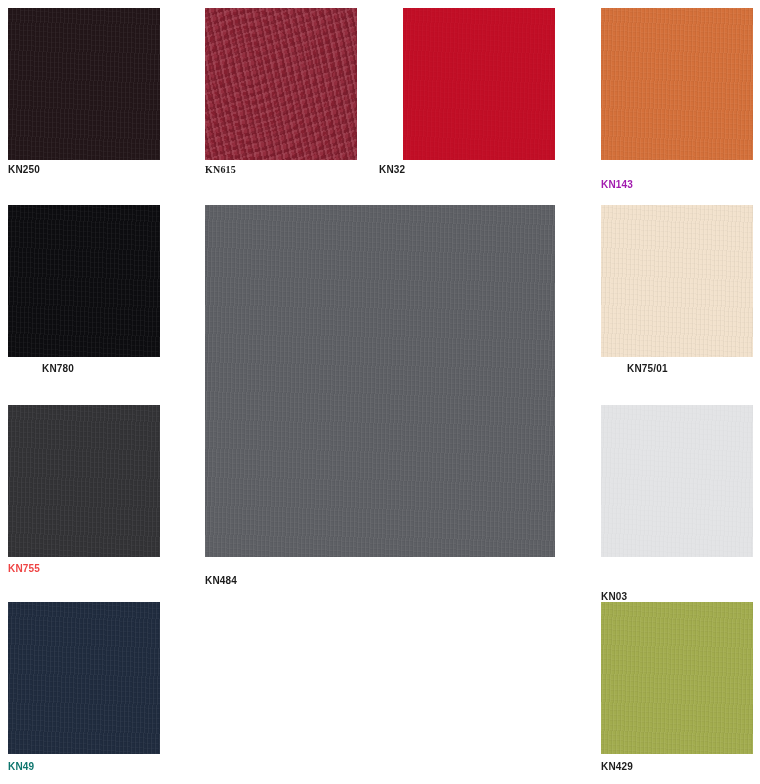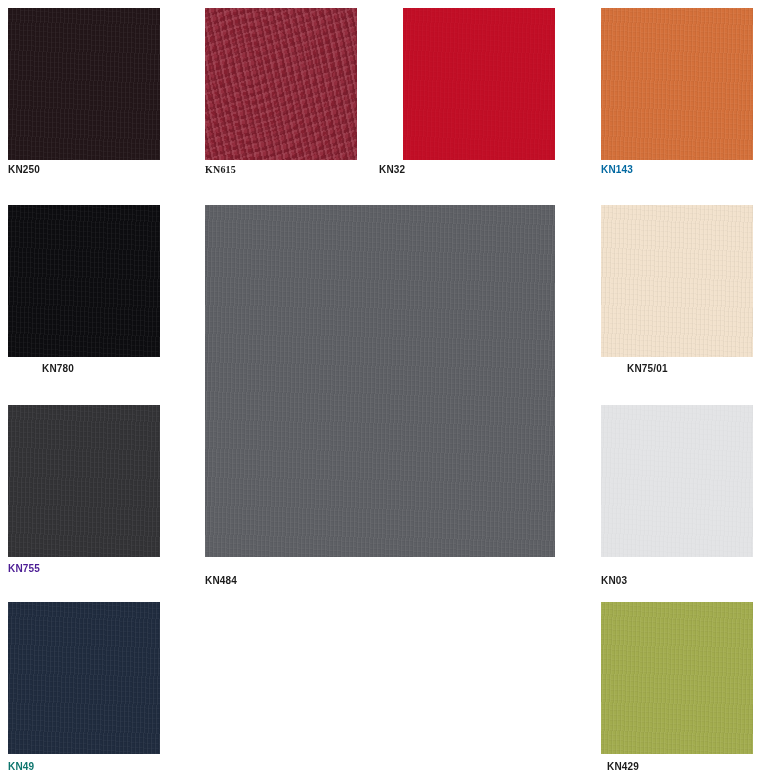--- a/index.html
+++ b/index.html
@@ -111,42 +111,42 @@
       <div class="swatch-chip grain-heavy" style="background-color: rgb(142, 34, 52);"></div>
     </div>
     <div class="swatch-label" style="left: 205px; top: 165px; color: rgb(28, 28, 28); font-family: Liberation Serif, serif;">KN615</div>
     <div class="swatch-cell" style="left: 403px; top: 8px; width: 152px; height: 152px;">
       <div class="swatch-chip grain-none" style="background-color: rgb(194, 14, 38);"></div>
     </div>
     <div class="swatch-label" style="left: 379px; top: 165px; color: rgb(28, 28, 28);">KN32</div>
     <div class="swatch-cell" style="left: 601px; top: 8px; width: 152px; height: 152px;">
       <div class="swatch-chip" style="background-color: rgb(212, 112, 58);"></div>
     </div>
-    <div class="swatch-label" style="left: 601px; top: 165px; color: #0369a1;">KN143</div>
+    <div class="swatch-label" style="left: 601px; top: 180px; color: #a21caf;">KN143</div>
     <div class="swatch-cell" style="left: 8px; top: 205px; width: 152px; height: 152px;">
       <div class="swatch-chip" style="background-color: rgb(13, 13, 16);"></div>
     </div>
     <div class="swatch-label" style="left: 8px; top: 364px; color: rgb(28, 28, 28); margin-left: 34px;">KN780</div>
     <div class="swatch-cell" style="left: 601px; top: 205px; width: 152px; height: 152px;">
       <div class="swatch-chip" style="background-color: rgb(242, 226, 205);"></div>
     </div>
     <div class="swatch-label" style="left: 601px; top: 364px; color: rgb(28, 28, 28); padding-left: 26px;">KN75/01</div>
     <div class="swatch-cell" style="left: 205px; top: 205px; width: 350px; height: 352px;">
       <div class="swatch-chip" style="background-color: rgb(94, 96, 101);"></div>
     </div>
     <div class="swatch-label" style="left: 205px; top: 576px; color: rgb(28, 28, 28);">KN484</div>
     <div class="swatch-cell" style="left: 8px; top: 405px; width: 152px; height: 152px;">
       <div class="swatch-chip" style="background-color: rgb(51, 51, 54);"></div>
     </div>
-    <div class="swatch-label" style="left: 8px; top: 564px; color: #4c1d95;">KN755</div>
+    <div class="swatch-label" style="left: 8px; top: 564px; color: #ef4444;">KN755</div>
     <div class="swatch-cell" style="left: 601px; top: 405px; width: 152px; height: 152px;">
       <div class="swatch-chip grain-none" style="background-color: rgb(227, 228, 230);"></div>
     </div>
-    <div class="swatch-label" style="left: 601px; top: 576px; color: rgb(28, 28, 28);">KN03</div>
+    <div class="swatch-label" style="left: 601px; top: 592px; color: rgb(28, 28, 28);">KN03</div>
     <div class="swatch-cell" style="left: 8px; top: 602px; width: 152px; height: 152px;">
       <div class="swatch-chip" style="background-color: rgb(32, 44, 63);"></div>
     </div>
     <div class="swatch-label" style="left: 8px; top: 762px; color: #0f766e;">KN49</div>
     <div class="swatch-cell" style="left: 601px; top: 602px; width: 152px; height: 152px;">
       <div class="swatch-chip" style="background-color: rgb(162, 172, 78);"></div>
     </div>
-    <div class="swatch-label" style="left: 601px; top: 762px; color: rgb(28, 28, 28); margin-left: 6px;">KN429</div>
+    <div class="swatch-label" style="left: 601px; top: 762px; color: rgb(28, 28, 28);">KN429</div>
   </div>
 
 </body></html>

